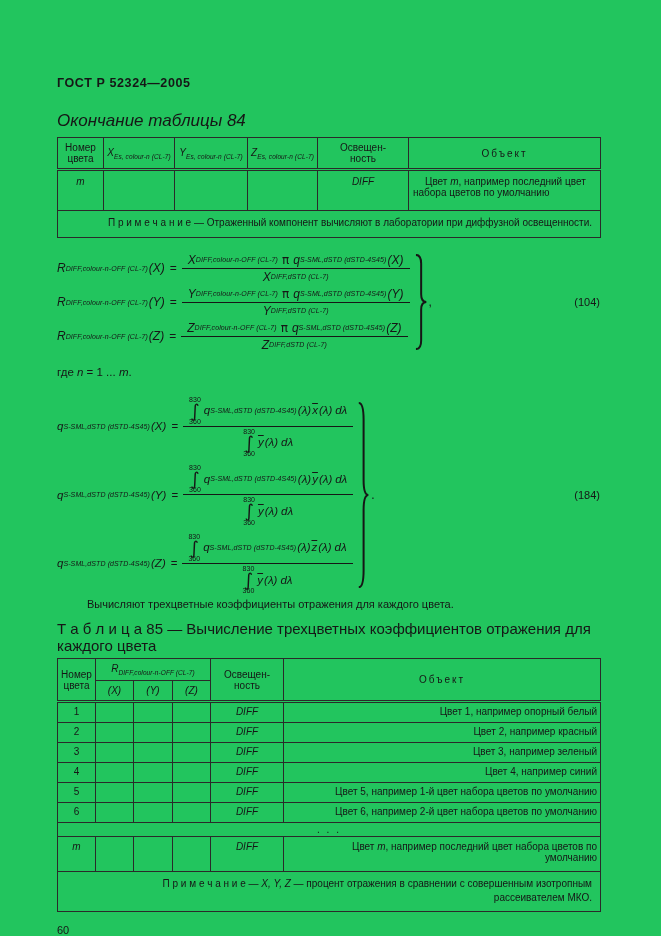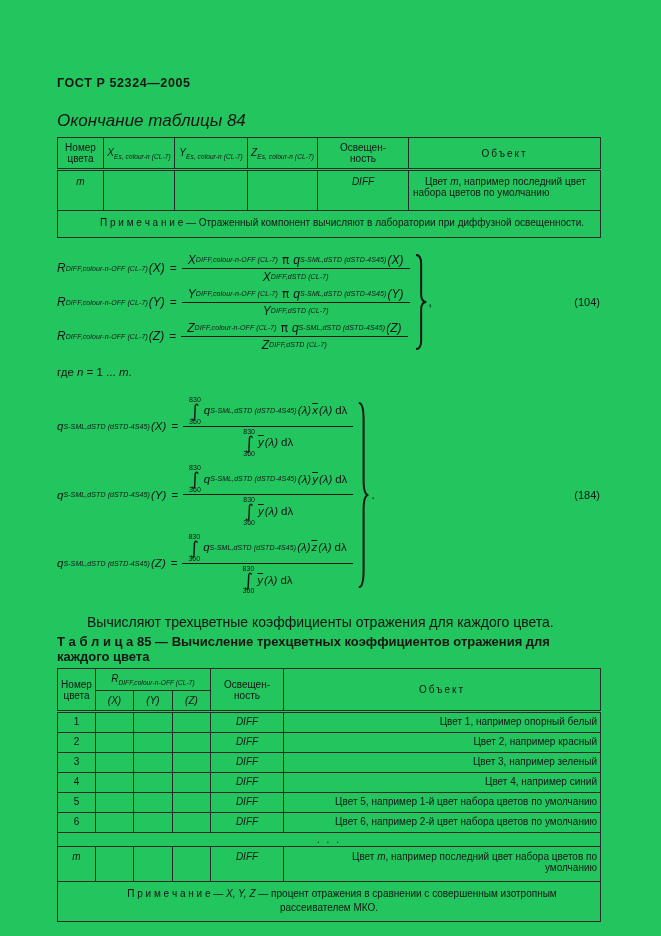--- a/index.html
+++ b/index.html
@@ -3,37 +3,37 @@
 <meta charset="utf-8">
 <style>
   html,body { margin:0; padding:0; }
   body { width:661px; height:936px; background:#f4f4f2; }
   .page { position:relative; width:661px; height:936px; background:#22c55e; overflow:hidden;
           font-family:"Liberation Sans", sans-serif; color:#161616; }
   .content { position:absolute; left:57px; top:76px; width:543px; }
 
   .doc-number { font-size:12.5px; font-weight:bold; letter-spacing:0.6px; }
   .caption-italic { font-style:italic; font-size:17px; margin-top:21px; }
-  .caption-plain { font-size:13px; margin-top:4px;font-weight:bold; }
-  .para { font-size:14px; margin-top:20px; text-indent:30px; }
+  .caption-plain { font-size:15px; margin-top:10px; }
+  .para { font-size:11px; margin-top:4px; text-indent:30px; }
   .pagenum { font-size:11px; margin-top:12px; }
 
   table { border-collapse:collapse; width:543px; table-layout:fixed; }
   td, th { border:1px solid #2a2a2a; font-weight:normal; font-size:10px; padding:2px 3px;
            vertical-align:top; text-align:center; }
   thead th { border-bottom:3px double #2a2a2a; vertical-align:middle; padding:4px 2px; }
   .t84 { margin-top:6px; }
   .t85 { margin-top:4px; }
   .prewrap { white-space:pre-line; }
   .obj-head { letter-spacing:2px; }
   .cell-left { text-align:right; padding-left:18px; }
   .cell-obj84 { text-align:left; padding:4px 4px 4px 4px; text-indent:12px; }
   .row-data td { height:30px; padding-top:5px; }
   .t85 .row-data td { height:14px; padding-top:3px; }
-  .note-cell { text-align:center; padding:5px 8px 7px 8px; }
+  .note-cell { text-align:right; padding:5px 8px 7px 8px; }
   .note-text { text-indent:26px; font-size:10px; line-height:1.35; }
   .ellipsis-cell { height:10px; font-size:10px; letter-spacing:2px; padding:1px; }
   .mrow td { height:28px; padding-top:4px; }
   .var { font-style:italic; }
   sub.fsub { font-size:7px; font-style:italic; letter-spacing:0.1px; }
   th sub.fsub, td sub.fsub { font-size:6.5px; }
 
   
   .eqwrap { display:flex; align-items:center; }
   .eq104 { margin-top:15px; }
@@ -47,21 +47,21 @@
   .frac { display:inline-flex; flex-direction:column; align-items:center; }
   .fnum { border-bottom:1px solid #161616; padding:0 6px 1px 6px; display:inline-flex; align-items:center; }
   .fden { padding-top:1px; display:inline-flex; align-items:center; }
   .arg { font-style:italic; margin-left:1px; }
   .pi-sym { margin:0 4px; font-family:"DejaVu Sans", sans-serif; }
   .intgrl { display:inline-flex; flex-direction:column; align-items:center; line-height:1; margin-right:3px; }
   .ilim { font-size:7px; }
   .isign { font-size:18px; line-height:0.85; font-family:"DejaVu Sans", sans-serif; }
   .ov { text-decoration:overline; font-style:italic; }
   .lam { font-style:italic; margin:0 1px; }
-  .dl { margin-left:2px; }
+  .dl { font-style:italic; margin-left:2px; }
   .brace { margin-left:4px; flex:0 0 auto; }
   .punct { font-size:12px; margin-left:2px; align-self:center; }
   .eqnum { margin-left:auto; font-size:11px; }
   .where { font-size:11.5px; margin-top:14px; }
 </style>
 </head>
 <body>
 
 <div class="page">
   <div class="content">

